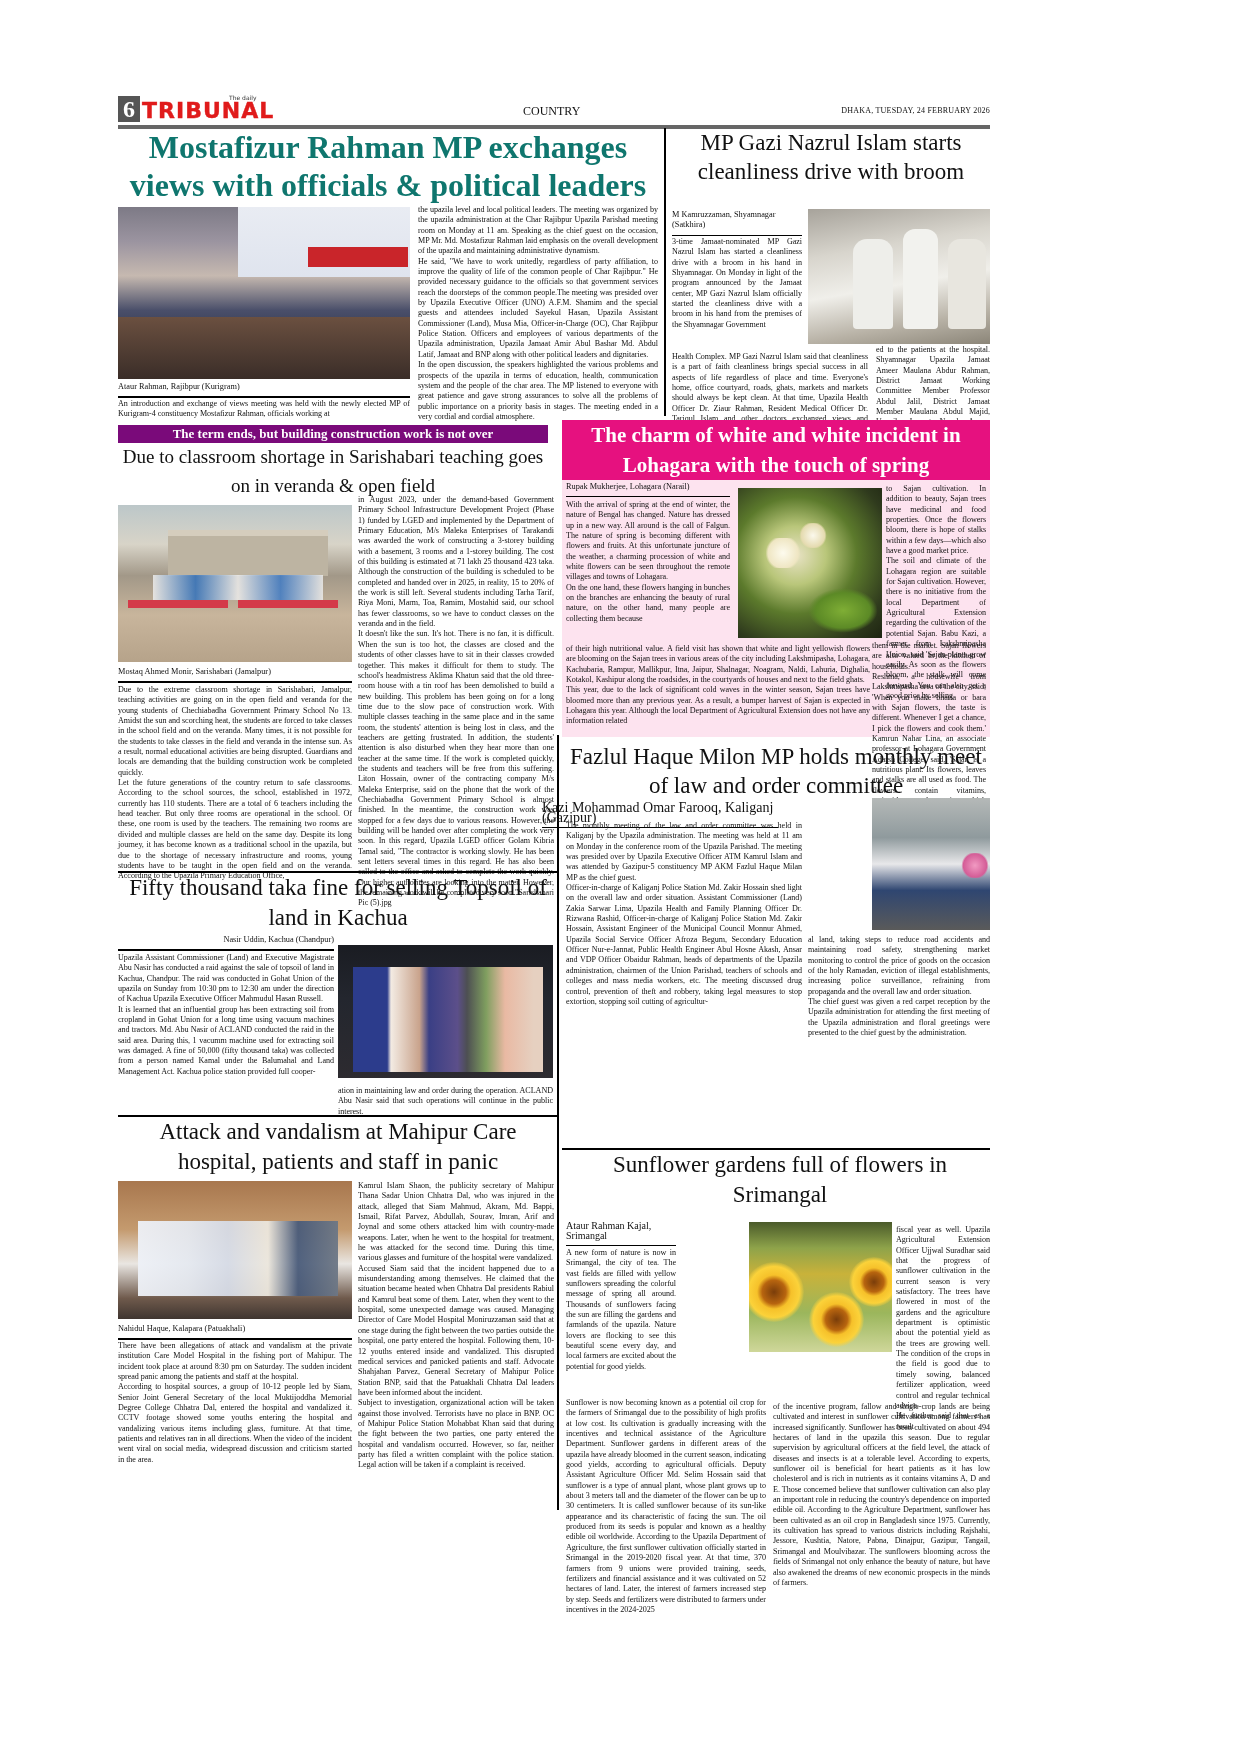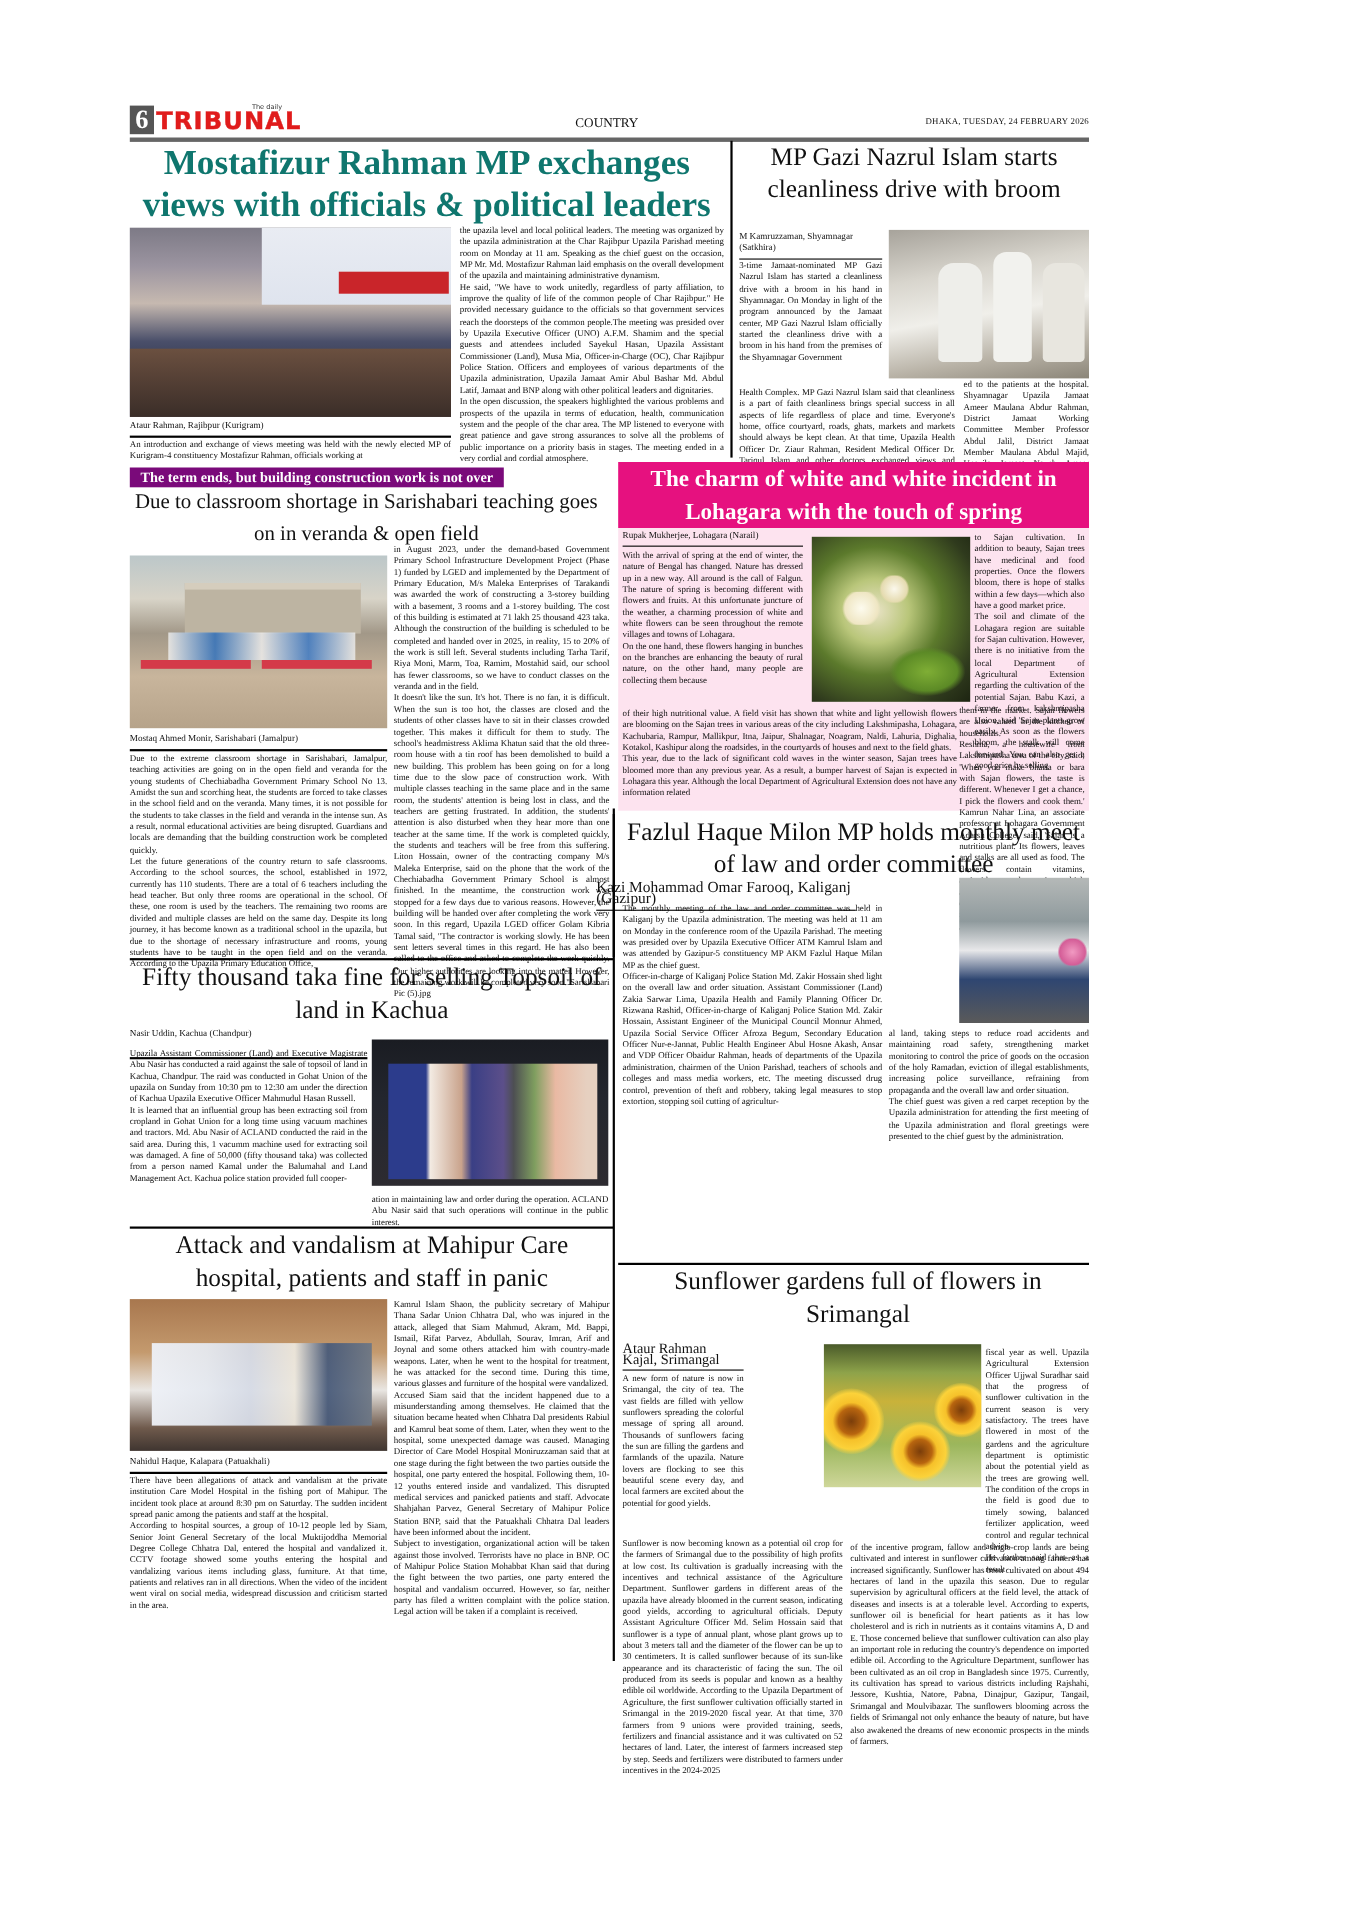--- a/index.html
+++ b/index.html
@@ -45,21 +45,21 @@
 <div class="abs" style="left:672px;top:210px;width:130px;font-size:8.3px;line-height:10.3px;padding-bottom:4px;border-bottom:1.5px solid #000;">M Kamruzzaman, Shyamnagar (Satkhira)</div>
 <p class="t abs" style="left:672px;top:237px;width:130px;">3-time Jamaat-nominated MP Gazi Nazrul Islam has started a cleanliness drive with a broom in his hand in Shyamnagar. On Monday in light of the program announced by the Jamaat center, MP Gazi Nazrul Islam officially started the cleanliness drive with a broom in his hand from the premises of the Shyamnagar Government</p>
 <div class="photo" style="left:808px;top:209px;width:182px;height:135px;background:linear-gradient(170deg,#a7a39b 0%,#d8d5cd 30%,#f0efea 55%,#b8b2a6 80%,#8b8578 100%);">
   <div style="position:absolute;left:45px;top:30px;width:40px;height:90px;background:#eeeeea;border-radius:14px 14px 4px 4px;"></div>
   <div style="position:absolute;left:95px;top:20px;width:35px;height:100px;background:#f2f2ee;border-radius:12px 12px 4px 4px;"></div>
   <div style="position:absolute;left:140px;top:30px;width:38px;height:90px;background:#e8e6df;border-radius:12px 12px 4px 4px;"></div>
 </div>
 <p class="t abs" style="left:672px;top:352px;width:196px;">Health Complex. MP Gazi Nazrul Islam said that cleanliness is a part of faith cleanliness brings special success in all aspects of life regardless of place and time. Everyone's home, office courtyard, roads, ghats, markets and markets should always be kept clean. At that time, Upazila Health Officer Dr. Ziaur Rahman, Resident Medical Officer Dr. Tariqul Islam and other doctors exchanged views and inquired about the services provid-</p>
 <p class="t abs" style="left:876px;top:345px;width:114px;">ed to the patients at the hospital. Shyamnagar Upazila Jamaat Ameer Maulana Abdur Rahman, District Jamaat Working Committee Member Professor Abdul Jalil, District Jamaat Member Maulana Abdul Majid, Upazila Jamaat Nayeb Ameer Maulana Moimiddin Mahmud, Secretary Maulana Golam Mustafa and others were present. Later, he visited the orphanage of Shyamnagar Police Station and Nasrul Ulum Madrasa.</p>
 
-<div class="abs" style="left:118px;top:425px;width:340px;height:18px;background:#7a0a7a;color:#fff;font-weight:bold;font-size:13px;line-height:18px;text-align:center;">The term ends, but building construction work is not over</div>
+<div class="abs" style="left:118px;top:425px;width:430px;height:18px;background:#7a0a7a;color:#fff;font-weight:bold;font-size:13px;line-height:18px;text-align:center;">The term ends, but building construction work is not over</div>
 <h2 class="abs hl-black" style="left:118px;top:442px;width:430px;font-size:19px;line-height:29px;">Due to classroom shortage in Sarishabari teaching goes on in veranda &amp; open field</h2>
 <div class="photo" style="left:118px;top:505px;width:234px;height:157px;background:linear-gradient(180deg,#bcc7c9 0%,#d8d4c8 25%,#a29888 45%,#c8b59c 70%,#b6a38a 100%);">
   <div style="position:absolute;left:50px;top:25px;width:160px;height:40px;background:#bdb4a2;border-top:6px solid #d5cdbd;"></div>
   <div style="position:absolute;left:10px;top:95px;width:100px;height:8px;background:#d43a49;"></div>
   <div style="position:absolute;left:120px;top:95px;width:100px;height:8px;background:#d43a49;"></div>
   <div style="position:absolute;left:35px;top:70px;width:170px;height:25px;background:linear-gradient(90deg,#f2f2f2,#2b6fbf,#f1f1f1,#3979c9,#f0f0f0);opacity:0.8;"></div>
 </div>
 <div class="abs" style="left:118px;top:667px;width:234px;font-size:8.3px;line-height:10px;padding-bottom:4px;border-bottom:2px solid #000;">Mostaq Ahmed Monir, Sarishabari (Jamalpur)</div>
 <p class="t abs" style="left:118px;top:685px;width:234px;white-space:pre-line;">Due to the extreme classroom shortage in Sarishabari, Jamalpur, teaching activities are going on in the open field and veranda for the young students of Chechiabadha Government Primary School No 13. Amidst the sun and scorching heat, the students are forced to take classes in the school field and on the veranda. Many times, it is not possible for the students to take classes in the field and veranda in the intense sun. As a result, normal educational activities are being disrupted. Guardians and locals are demanding that the building construction work be completed quickly.
 Let the future generations of the country return to safe classrooms. According to the school sources, the school, established in 1972, currently has 110 students. There are a total of 6 teachers including the head teacher. But only three rooms are operational in the school. Of these, one room is used by the teachers. The remaining two rooms are divided and multiple classes are held on the same day. Despite its long journey, it has become known as a traditional school in the upazila, but due to the shortage of necessary infrastructure and rooms, young students have to be taught in the open field and on the veranda. According to the Upazila Primary Education Office,</p>
@@ -91,21 +91,21 @@
 <p class="t abs" style="left:566px;top:821px;width:236px;white-space:pre-line;">The monthly meeting of the law and order committee was held in Kaliganj by the Upazila administration. The meeting was held at 11 am on Monday in the conference room of the Upazila Parishad. The meeting was presided over by Upazila Executive Officer ATM Kamrul Islam and was attended by Gazipur-5 constituency MP AKM Fazlul Haque Milan MP as the chief guest.
 Officer-in-charge of Kaliganj Police Station Md. Zakir Hossain shed light on the overall law and order situation. Assistant Commissioner (Land) Zakia Sarwar Lima, Upazila Health and Family Planning Officer Dr. Rizwana Rashid, Officer-in-charge of Kaliganj Police Station Md. Zakir Hossain, Assistant Engineer of the Municipal Council Monnur Ahmed, Upazila Social Service Officer Afroza Begum, Secondary Education Officer Nur-e-Jannat, Public Health Engineer Abul Hosne Akash, Ansar and VDP Officer Obaidur Rahman, heads of departments of the Upazila administration, chairmen of the Union Parishad, teachers of schools and colleges and mass media workers, etc. The meeting discussed drug control, prevention of theft and robbery, taking legal measures to stop extortion, stopping soil cutting of agricultur-</p>
 <div class="photo" style="left:872px;top:798px;width:118px;height:132px;background:linear-gradient(180deg,#b5b9b8 0%,#8f9a9d 30%,#e8e8ea 50%,#2f4671 70%,#5a5a5a 100%);">
   <div style="position:absolute;right:0;top:55px;width:30px;height:25px;background:radial-gradient(circle,#f19ac2,#d45d97 60%,transparent 70%);"></div>
 </div>
 <p class="t abs" style="left:808px;top:935px;width:182px;white-space:pre-line;">al land, taking steps to reduce road accidents and maintaining road safety, strengthening market monitoring to control the price of goods on the occasion of the holy Ramadan, eviction of illegal establishments, increasing police surveillance, refraining from propaganda and the overall law and order situation.
 The chief guest was given a red carpet reception by the Upazila administration for attending the first meeting of the Upazila administration and floral greetings were presented to the chief guest by the administration.</p>
 
 <div class="hline" style="left:118px;top:871px;width:440px;"></div>
 <h2 class="abs hl-black" style="left:118px;top:873px;width:440px;font-size:23px;line-height:30px;">Fifty thousand taka fine for selling Topsoil of land in Kachua</h2>
-<div class="abs" style="left:118px;top:935px;width:216px;font-size:8.3px;line-height:10px;padding-bottom:16px;border-bottom:2px solid #000;">Nasir Uddin, Kachua (Chandpur)</div>
+<div class="abs" style="left:118px;top:935px;width:216px;font-size:8.3px;line-height:10px;padding-bottom:4px;border-bottom:2px solid #000;text-align:right;">Nasir Uddin, Kachua (Chandpur)</div>
 <p class="t abs" style="left:118px;top:953px;width:216px;white-space:pre-line;">Upazila Assistant Commissioner (Land) and Executive Magistrate Abu Nasir has conducted a raid against the sale of topsoil of land in Kachua, Chandpur. The raid was conducted in Gohat Union of the upazila on Sunday from 10:30 pm to 12:30 am under the direction of Kachua Upazila Executive Officer Mahmudul Hasan Russell.
 It is learned that an influential group has been extracting soil from cropland in Gohat Union for a long time using vacuum machines and tractors. Md. Abu Nasir of ACLAND conducted the raid in the said area. During this, 1 vacumm machine used for extracting soil was damaged. A fine of 50,000 (fifty thousand taka) was collected from a person named Kamal under the Balumahal and Land Management Act. Kachua police station provided full cooper-</p>
 <div class="photo" style="left:338px;top:945px;width:215px;height:133px;background:linear-gradient(180deg,#1a1c22 0%,#23262e 40%,#2d2b30 100%);">
   <div style="position:absolute;left:15px;top:22px;width:190px;height:105px;background:linear-gradient(90deg,#2c3c8c 0%,#2c3c8c 18%,#f3ebe3 20%,#c9a38c 35%,#3a3f85 40%,#5c4f8a 55%,#4d4f52 60%,#7f9e5f 70%,#e9b9a3 80%,#e6d0c0 95%);"></div>
 </div>
 <p class="t abs" style="left:338px;top:1086px;width:215px;">ation in maintaining law and order during the operation. ACLAND Abu Nasir said that such operations will continue in the public interest.</p>
 
 <div class="hline" style="left:118px;top:1115px;width:440px;"></div>
 <h2 class="abs hl-black" style="left:118px;top:1117px;width:440px;font-size:23px;line-height:30px;">Attack and vandalism at Mahipur Care hospital, patients and staff in panic</h2>
 <div class="photo" style="left:118px;top:1181px;width:234px;height:138px;background:linear-gradient(180deg,#a8774e 0%,#c49a6e 35%,#e9e6e2 60%,#6f5a4c 85%,#3f3530 100%);">
@@ -115,21 +115,21 @@
 <p class="t abs" style="left:118px;top:1341px;width:234px;white-space:pre-line;">There have been allegations of attack and vandalism at the private institution Care Model Hospital in the fishing port of Mahipur. The incident took place at around 8:30 pm on Saturday. The sudden incident spread panic among the patients and staff at the hospital.
 According to hospital sources, a group of 10-12 people led by Siam, Senior Joint General Secretary of the local Muktijoddha Memorial Degree College Chhatra Dal, entered the hospital and vandalized it. CCTV footage showed some youths entering the hospital and vandalizing various items including glass, furniture. At that time, patients and relatives ran in all directions. When the video of the incident went viral on social media, widespread discussion and criticism started in the area.</p>
 <p class="t abs" style="left:358px;top:1181px;width:196px;white-space:pre-line;">Kamrul Islam Shaon, the publicity secretary of Mahipur Thana Sadar Union Chhatra Dal, who was injured in the attack, alleged that Siam Mahmud, Akram, Md. Bappi, Ismail, Rifat Parvez, Abdullah, Sourav, Imran, Arif and Joynal and some others attacked him with country-made weapons. Later, when he went to the hospital for treatment, he was attacked for the second time. During this time, various glasses and furniture of the hospital were vandalized.
 Accused Siam said that the incident happened due to a misunderstanding among themselves. He claimed that the situation became heated when Chhatra Dal presidents Rabiul and Kamrul beat some of them. Later, when they went to the hospital, some unexpected damage was caused. Managing Director of Care Model Hospital Moniruzzaman said that at one stage during the fight between the two parties outside the hospital, one party entered the hospital. Following them, 10-12 youths entered inside and vandalized. This disrupted medical services and panicked patients and staff. Advocate Shahjahan Parvez, General Secretary of Mahipur Police Station BNP, said that the Patuakhali Chhatra Dal leaders have been informed about the incident.
 Subject to investigation, organizational action will be taken against those involved. Terrorists have no place in BNP. OC of Mahipur Police Station Mohabbat Khan said that during the fight between the two parties, one party entered the hospital and vandalism occurred. However, so far, neither party has filed a written complaint with the police station. Legal action will be taken if a complaint is received.</p>
 
 <div class="vline" style="left:557px;top:870px;height:640px;"></div>
 
 <div class="hline" style="left:562px;top:1148px;width:428px;"></div>
 <h2 class="abs hl-black" style="left:600px;top:1150px;width:360px;font-size:23px;line-height:30px;">Sunflower gardens full of flowers in Srimangal</h2>
-<div class="abs" style="left:566px;top:1221px;width:110px;font-size:13px;line-height:10px;padding-bottom:4px;border-bottom:1.5px solid #000;">Ataur Rahman Kajal, Srimangal</div>
+<div class="abs" style="left:566px;top:1221px;width:110px;font-size:10px;line-height:10px;padding-bottom:4px;border-bottom:1.5px solid #000;">Ataur Rahman Kajal, Srimangal</div>
 <p class="t abs" style="left:566px;top:1248px;width:110px;">A new form of nature is now in Srimangal, the city of tea. The vast fields are filled with yellow sunflowers spreading the colorful message of spring all around. Thousands of sunflowers facing the sun are filling the gardens and farmlands of the upazila. Nature lovers are flocking to see this beautiful scene every day, and local farmers are excited about the potential for good yields.</p>
 <div class="photo" style="left:749px;top:1222px;width:143px;height:130px;background:linear-gradient(180deg,#4a5a2a 0%,#8ea34a 20%,#c9b23a 40%,#9bb65c 70%,#cfd79a 100%);">
   <div style="position:absolute;left:-5px;top:40px;width:60px;height:60px;border-radius:50%;background:radial-gradient(circle,#7a3d0a 0%,#b8650f 28%,#f6c12a 40%,#fbd23a 60%,transparent 72%);"></div>
   <div style="position:absolute;left:60px;top:70px;width:55px;height:55px;border-radius:50%;background:radial-gradient(circle,#7a3d0a 0%,#b8650f 28%,#f6c12a 40%,#fbd23a 60%,transparent 72%);"></div>
   <div style="position:absolute;left:100px;top:35px;width:50px;height:50px;border-radius:50%;background:radial-gradient(circle,#7a3d0a 0%,#b8650f 28%,#f6c12a 40%,#fbd23a 60%,transparent 72%);"></div>
 </div>
 <p class="t abs" style="left:566px;top:1398px;width:200px;">Sunflower is now becoming known as a potential oil crop for the farmers of Srimangal due to the possibility of high profits at low cost. Its cultivation is gradually increasing with the incentives and technical assistance of the Agriculture Department. Sunflower gardens in different areas of the upazila have already bloomed in the current season, indicating good yields, according to agricultural officials. Deputy Assistant Agriculture Officer Md. Selim Hossain said that sunflower is a type of annual plant, whose plant grows up to about 3 meters tall and the diameter of the flower can be up to 30 centimeters. It is called sunflower because of its sun-like appearance and its characteristic of facing the sun. The oil produced from its seeds is popular and known as a healthy edible oil worldwide. According to the Upazila Department of Agriculture, the first sunflower cultivation officially started in Srimangal in the 2019-2020 fiscal year. At that time, 370 farmers from 9 unions were provided training, seeds, fertilizers and financial assistance and it was cultivated on 52 hectares of land. Later, the interest of farmers increased step by step. Seeds and fertilizers were distributed to farmers under incentives in the 2024-2025</p>
 <p class="t abs" style="left:896px;top:1225px;width:94px;white-space:pre-line;">fiscal year as well. Upazila Agricultural Extension Officer Ujjwal Suradhar said that the progress of sunflower cultivation in the current season is very satisfactory. The trees have flowered in most of the gardens and the agriculture department is optimistic about the potential yield as the trees are growing well. The condition of the crops in the field is good due to timely sowing, balanced fertilizer application, weed control and regular technical advice.
 He further said that as a result</p>
 <p class="t abs" style="left:773px;top:1402px;width:217px;">of the incentive program, fallow and single-crop lands are being cultivated and interest in sunflower cultivation among farmers has increased significantly. Sunflower has been cultivated on about 494 hectares of land in the upazila this season. Due to regular supervision by agricultural officers at the field level, the attack of diseases and insects is at a tolerable level. According to experts, sunflower oil is beneficial for heart patients as it has low cholesterol and is rich in nutrients as it contains vitamins A, D and E. Those concerned believe that sunflower cultivation can also play an important role in reducing the country's dependence on imported edible oil. According to the Agriculture Department, sunflower has been cultivated as an oil crop in Bangladesh since 1975. Currently, its cultivation has spread to various districts including Rajshahi, Jessore, Kushtia, Natore, Pabna, Dinajpur, Gazipur, Tangail, Srimangal and Moulvibazar. The sunflowers blooming across the fields of Srimangal not only enhance the beauty of nature, but have also awakened the dreams of new economic prospects in the minds of farmers.</p>

